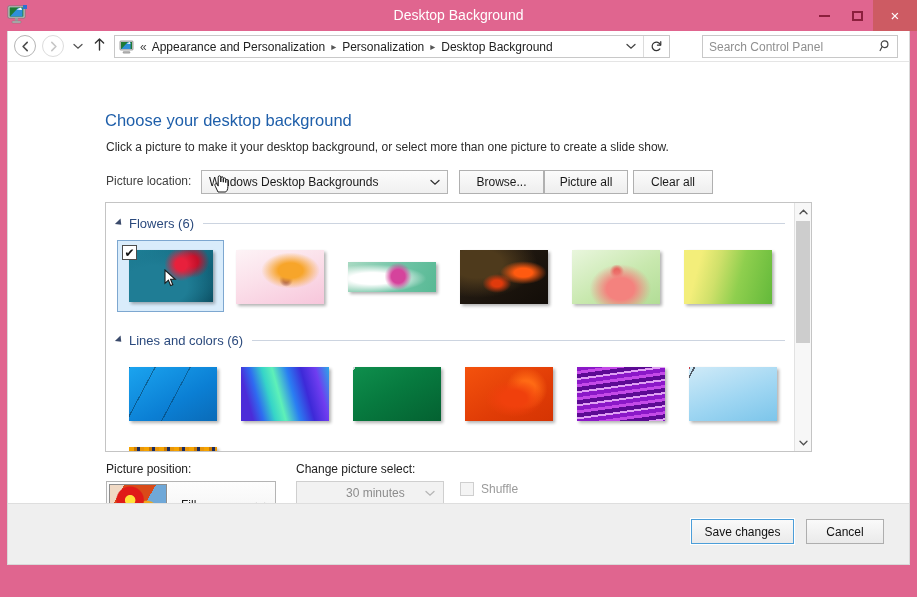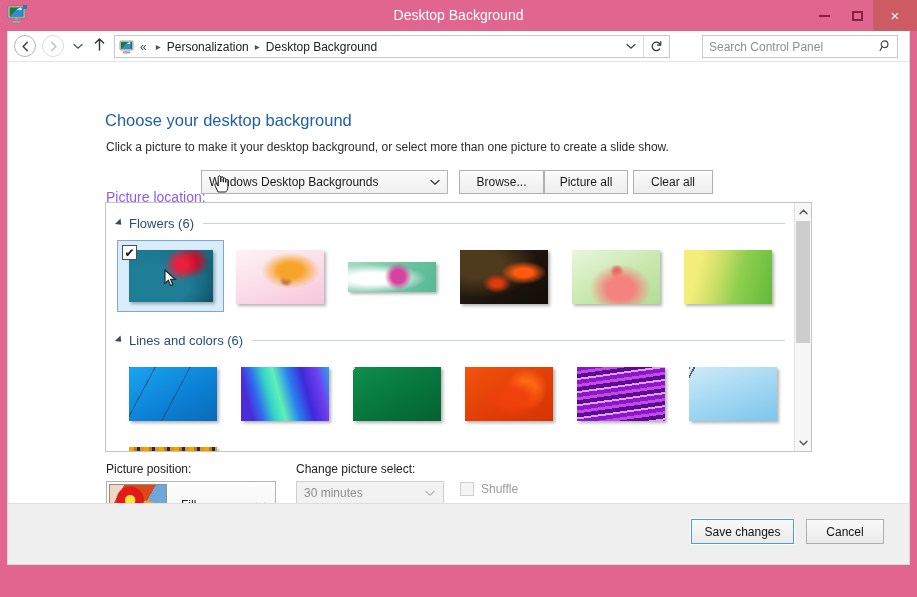--- a/index.html
+++ b/index.html
@@ -134,21 +134,21 @@
     font-size: 16.5px; color: #1f5faa; font-weight: normal;
     white-space: nowrap;
   }
   .page-desc {
     position: absolute; left: 98px; top: 78px;
     font-size: 12px; color: #2c2c2c; white-space: nowrap;
   }
 
   
   .row-loc { position: absolute; left: 98px; top: 108px; height: 24px; }
-  .loc-label { position: absolute; left: 0; top: 4px; font-size: 14px; color: #8b5cf6; white-space: nowrap; margin-top: 15px; }
+  .loc-label { position: absolute; left: 0; top: 4px; font-size: 12px; color: #404040; white-space: nowrap; }
   .combo-loc {
     position: absolute; left: 95px; top: 0;
     width: 247px; height: 24px;
     border: 1px solid #b4b4b4;
     background: linear-gradient(#fcfcfc,#f0f0f0);
     display: flex; align-items: center;
   }
   .combo-loc .val { font-size: 12px; color: #1a1a1a; padding-left: 7px; white-space: nowrap; }
   .combo-loc .arr { position:absolute; right: 7px; color: #333; font-size: 11px; }
   .btn {
@@ -329,21 +329,21 @@
 
   .lbl-every {
     position: absolute; left: 288px; top: 400px;
     font-size: 12px; color: #222; white-space: nowrap;
   }
   .combo-every {
     position: absolute; left: 288px; top: 419px;
     width: 148px; height: 24px;
     border: 1px solid #cfcfcf;
     background: #f2f2f2;
-    display: flex; align-items: center;
+    display: flex; align-items: center; padding-left: 42px;
   }
   .combo-every .val { font-size: 12px; color: #8c8c8c; padding-left: 7px; }
   .combo-every .arr { position: absolute; right: 8px; color: #b6b6b6; font-size: 11px; }
 
   .shuffle-row {
     position: absolute; left: 452px; top: 420px;
     display: flex; align-items: center;
   }
   .shuffle-box {
     width: 14px; height: 14px; flex: none;
@@ -431,20 +431,21 @@
 
       <div class="crumbbar">
         <svg class="crumb-icon" viewBox="0 0 16 16">
           <rect x="1" y="2" width="13" height="9" rx="0.8" fill="#d8d8d8" stroke="#7a7a7a" stroke-width="0.7"></rect>
           <rect x="2" y="3" width="11" height="7" fill="#1f7a34"></rect>
           <path d="M2.4 10 L8.6 3.2 L11.6 3.2 L11.6 10 Z" fill="#2e8fd8"></path>
           <path d="M7.6 4.4 L10.8 3 L11.5 5 Z" fill="#ffffff"></path>
           <rect x="4" y="12.6" width="7" height="1.6" rx="0.6" fill="#b4b4b4" stroke="#7a7a7a" stroke-width="0.4"></rect>
         </svg>
         <span class="crumb-sep-dd">«</span>
+        <span class="crumb">Appearance and Personalization</span>
         <span class="crumb-arrow">▸</span>
         <span class="crumb">Personalization</span>
         <span class="crumb-arrow">▸</span>
         <span class="crumb">Desktop Background</span>
         <div class="crumb-dd">
           <svg width="10" height="7" viewBox="0 0 10 7">
             <path d="M1 1.5 L5 5.2 L9 1.5" fill="none" stroke="#444" stroke-width="1.3" stroke-linecap="round"></path>
           </svg>
         </div>
         <div class="crumb-refresh">

